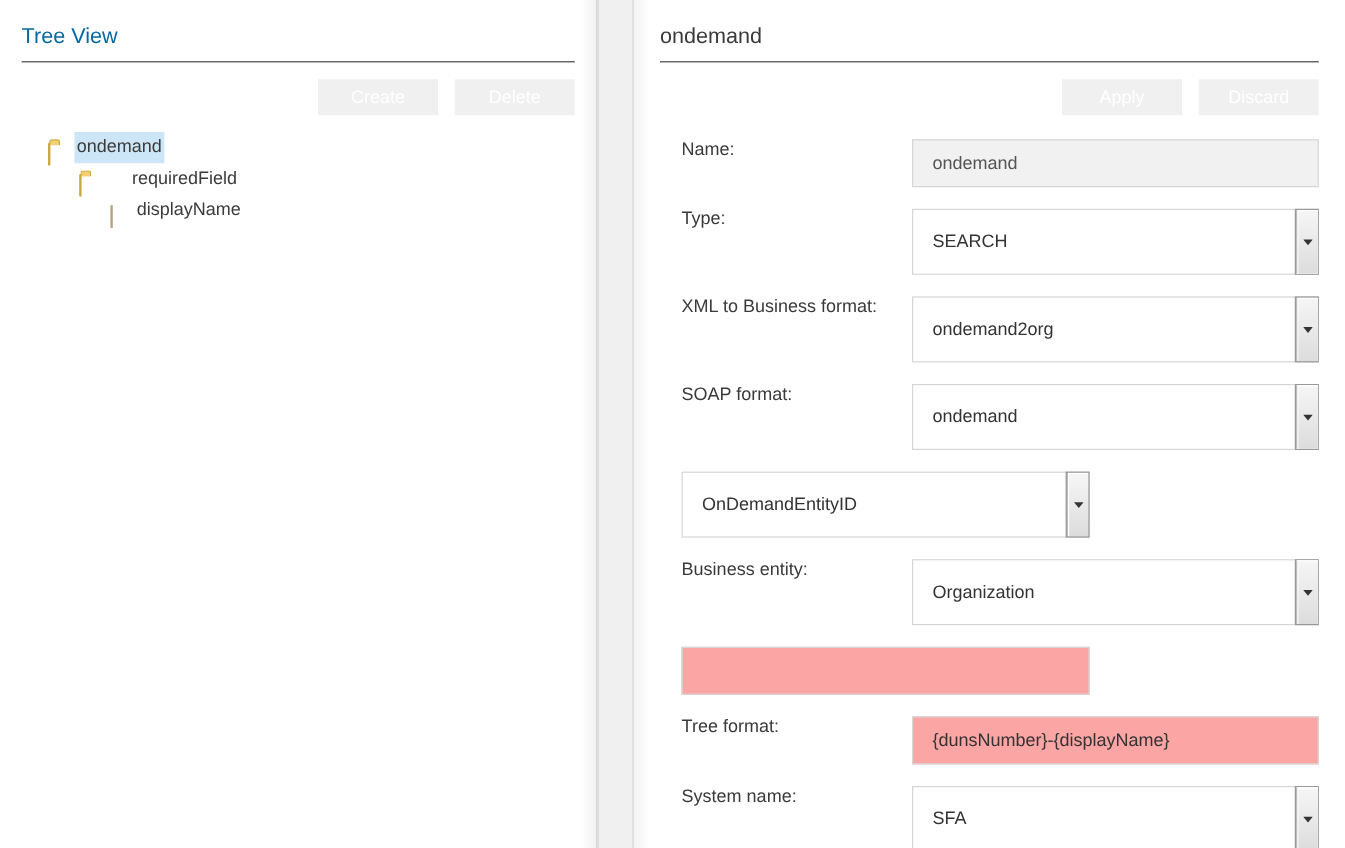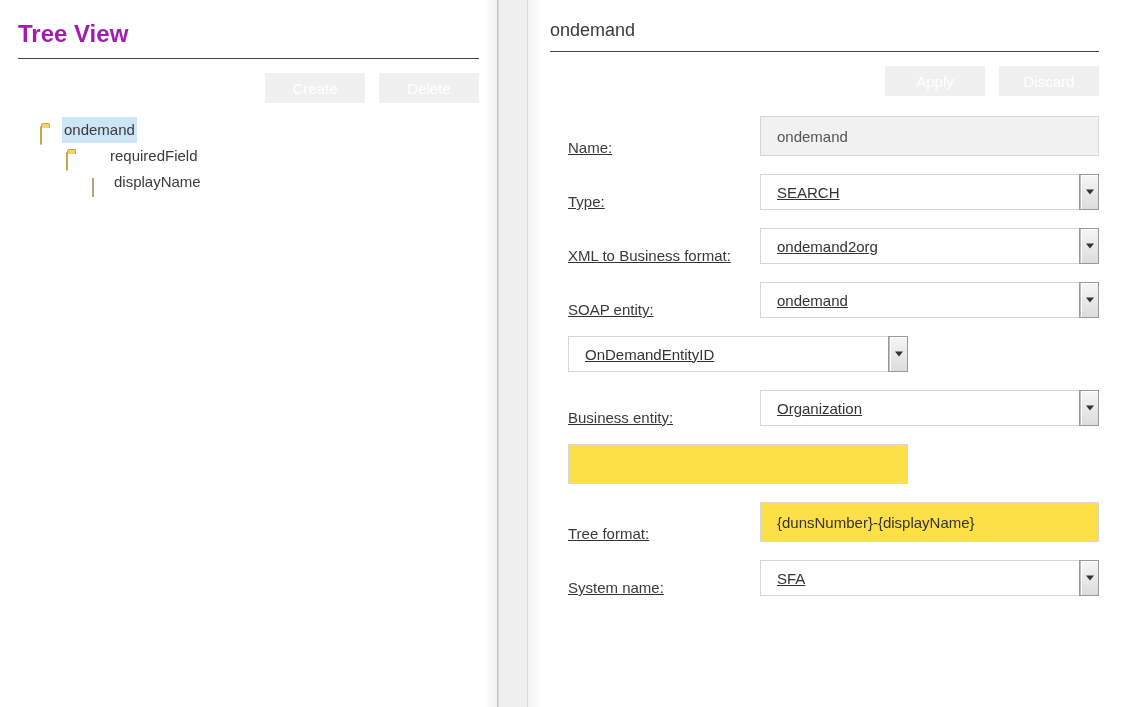--- a/index.html
+++ b/index.html
@@ -23,23 +23,23 @@
     padding: 20px 18px 0 18px;
     border-right: 1px solid #d0d0d0;
   }
   .side-shadow {
     position: absolute;
     right: -1px; top: 0; bottom: 0; width: 14px;
     background: linear-gradient(to right, rgba(0,0,0,0) 0%, rgba(0,0,0,0.06) 100%);
     pointer-events: none;
   }
   .panel-title {
-    font-size: 24px;
-    color: #a21caf;
-    font-weight: 700;
+    font-size: 18px;
+    color: #0369a1;
+    font-weight: 400;
     margin: 0 0 10px 0;
   }
   .hr {
     border: none;
     border-top: 1px solid #444;
     margin: 0 0 14px 0;
   }
   .btn-row {
     display: flex;
     justify-content: flex-end;
@@ -129,23 +129,22 @@
     font-size: 18px;
     font-weight: 500;
     color: #3a3a3a;
     margin: 0 0 10px 0;
   }
   .form {
     padding: 6px 0 0 18px;
   }
   .form-row {
     display: flex;
-    align-items: flex-end;
+    align-items: flex-start;
     margin-bottom: 18px;
-    text-decoration: underline;
   }
   .form-label {
     width: 192px;
     font-size: 15px;
     color: #3a3a3a;
     font-weight: 400;
   }
   .field {
     flex: 1;
     max-width: 340px;
@@ -154,25 +153,25 @@
     width: 100%;
     height: 40px;
     border: 1px solid #d6d6d6;
     background: #f1f1f1;
     color: #555;
     font-size: 15px;
     font-family: inherit;
     font-weight: 300;
     padding: 0 16px;
   }
-  .text-input.white { background: #fde047; color: #333; }
+  .text-input.white { background: #fca5a5; color: #333; }
   .select-wrap {
     position: relative;
     width: 100%;
-    height: 36px;
+    height: 55px;
   }
   .select-box {
     width: 100%; height: 100%;
     border: 1px solid #d6d6d6;
     background: #fff;
     font-size: 15px;
     font-family: inherit;
     font-weight: 300;
     padding: 0 36px 0 16px;
     display: flex;
@@ -274,21 +273,21 @@
             <div class="select-btn">
                 <svg viewBox="0 0 10 6">
                   <polygon points="0,0 10,0 5,6" fill="#333"></polygon>
                 </svg>
               </div>
           </div>
         </div>
       </div>
 
       <div class="form-row">
-        <div class="form-label">SOAP entity:</div>
+        <div class="form-label">SOAP format:</div>
         <div class="field">
           <div class="select-wrap">
             <div class="select-box">
                 <span>ondemand</span>
               </div>
             <div class="select-btn">
                 <svg viewBox="0 0 10 6">
                   <polygon points="0,0 10,0 5,6" fill="#333"></polygon>
                 </svg>
               </div>

